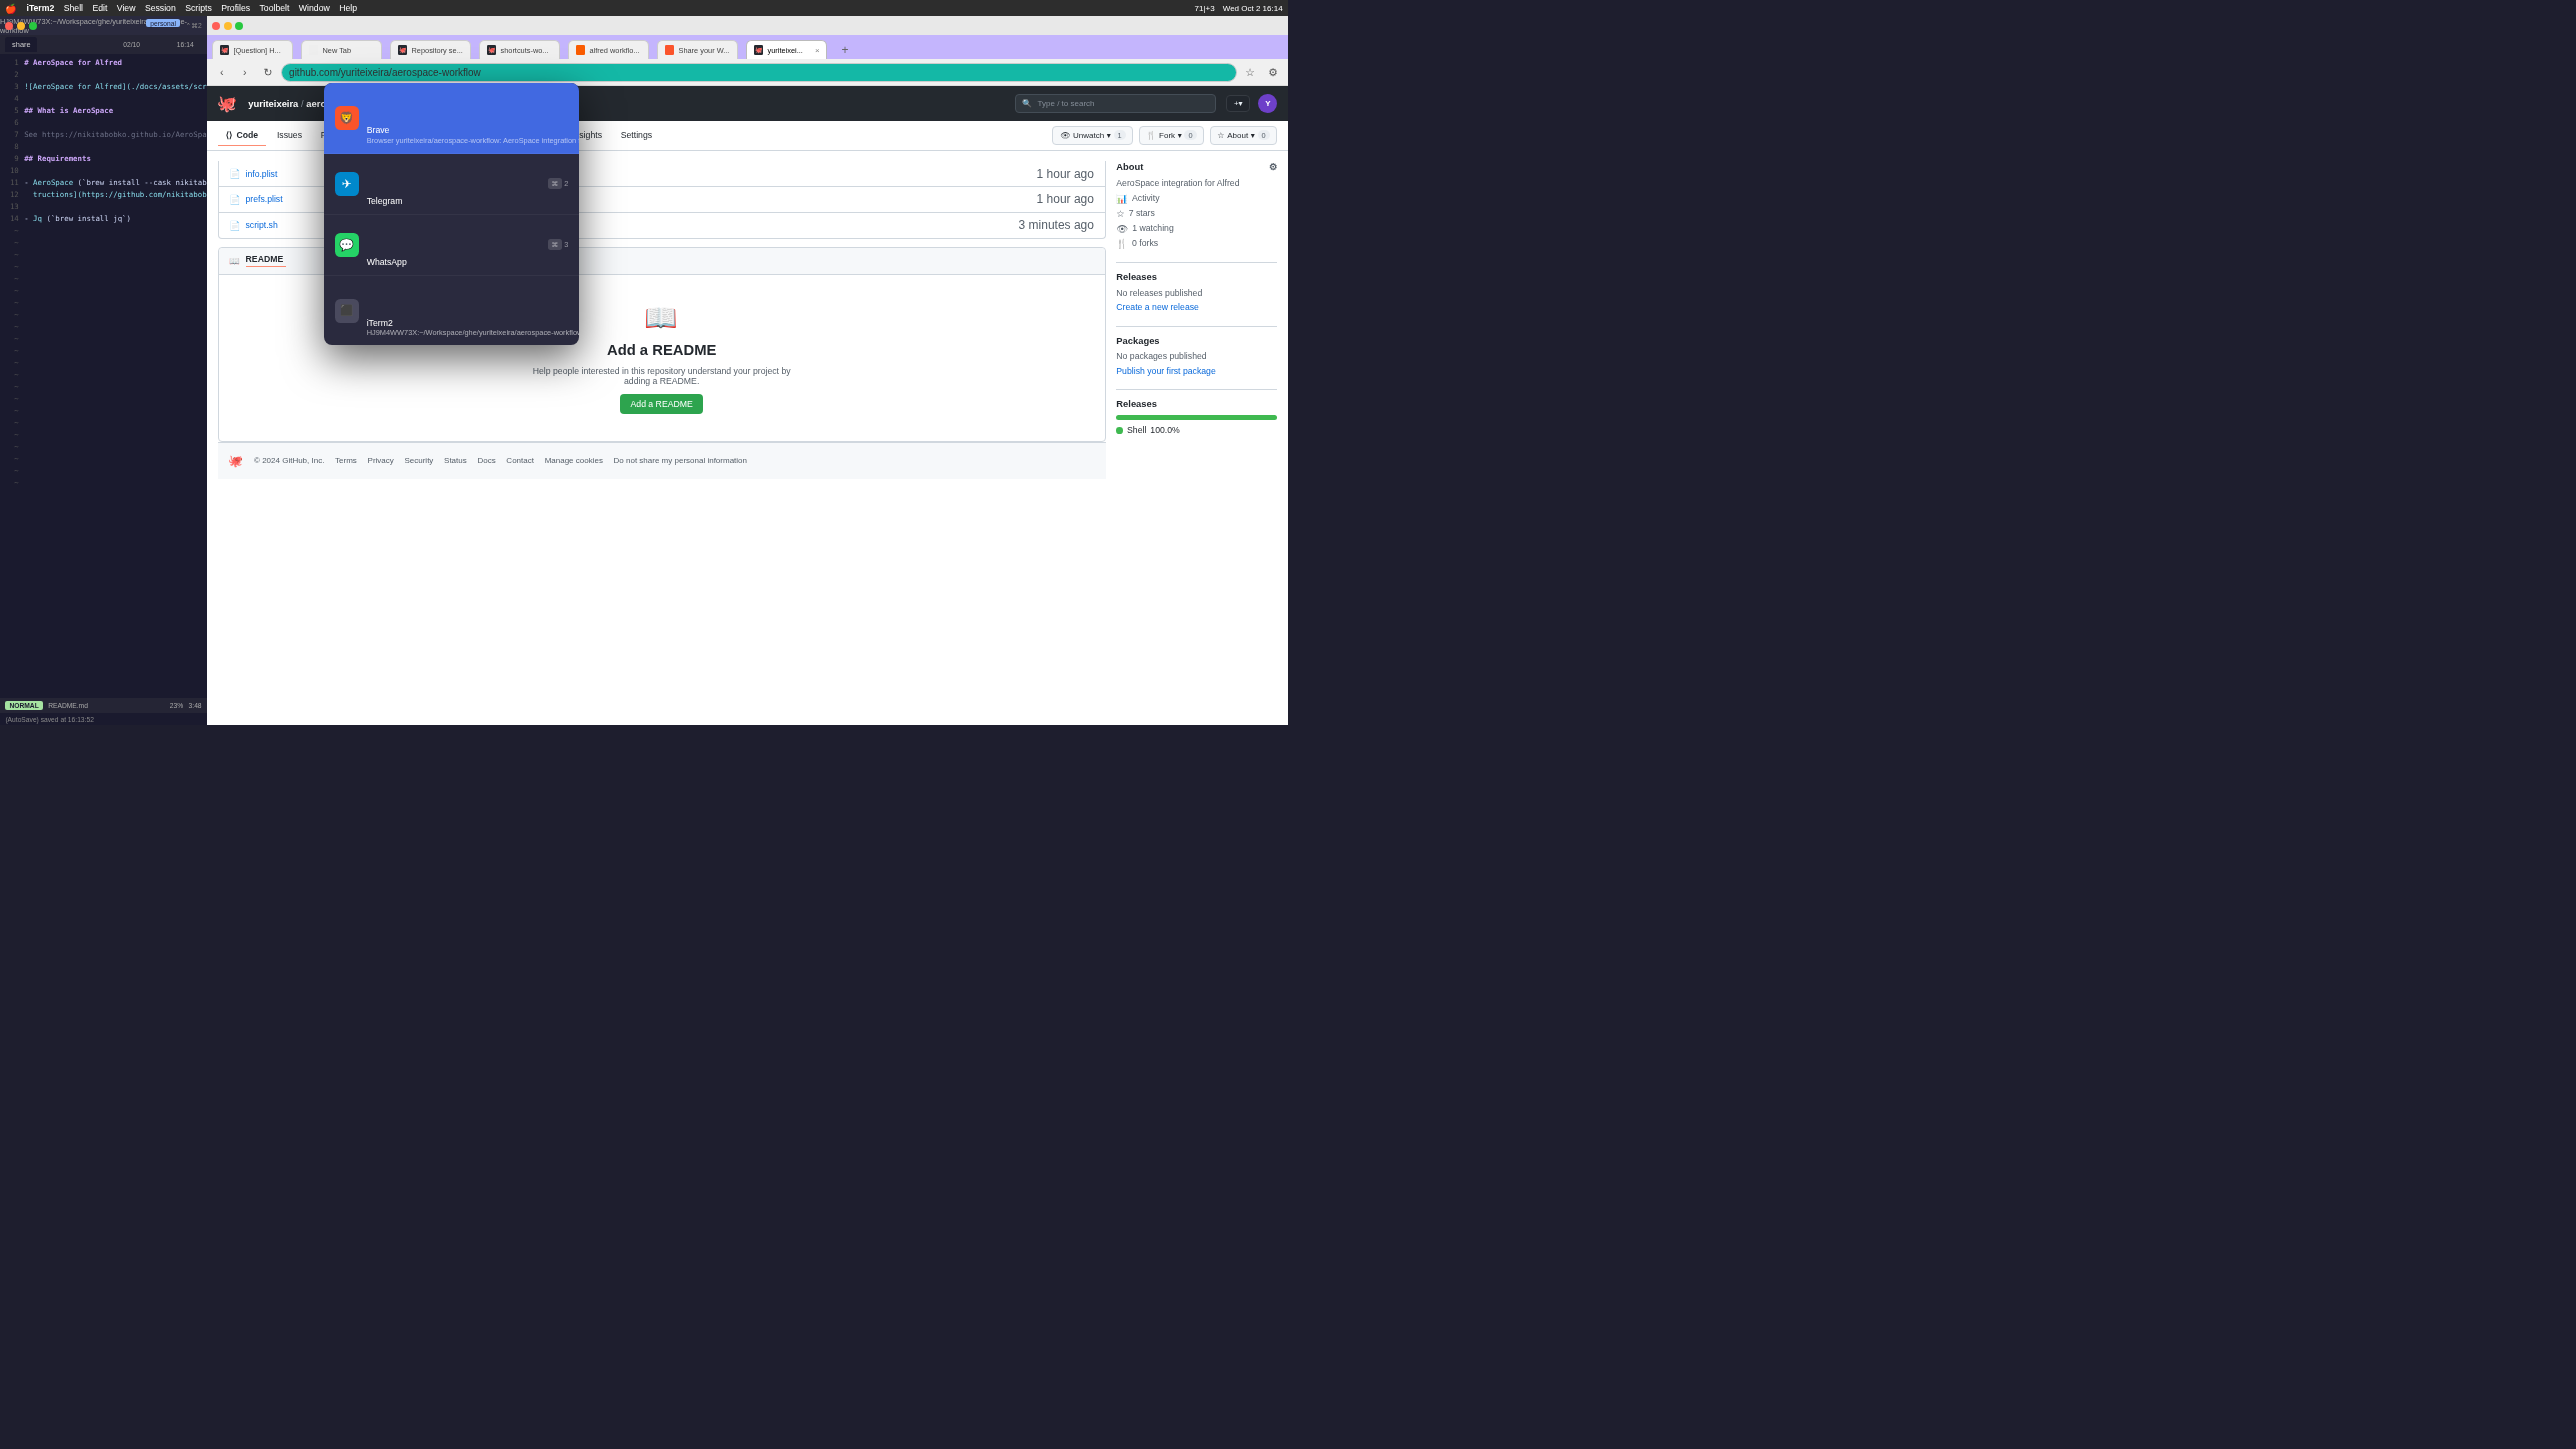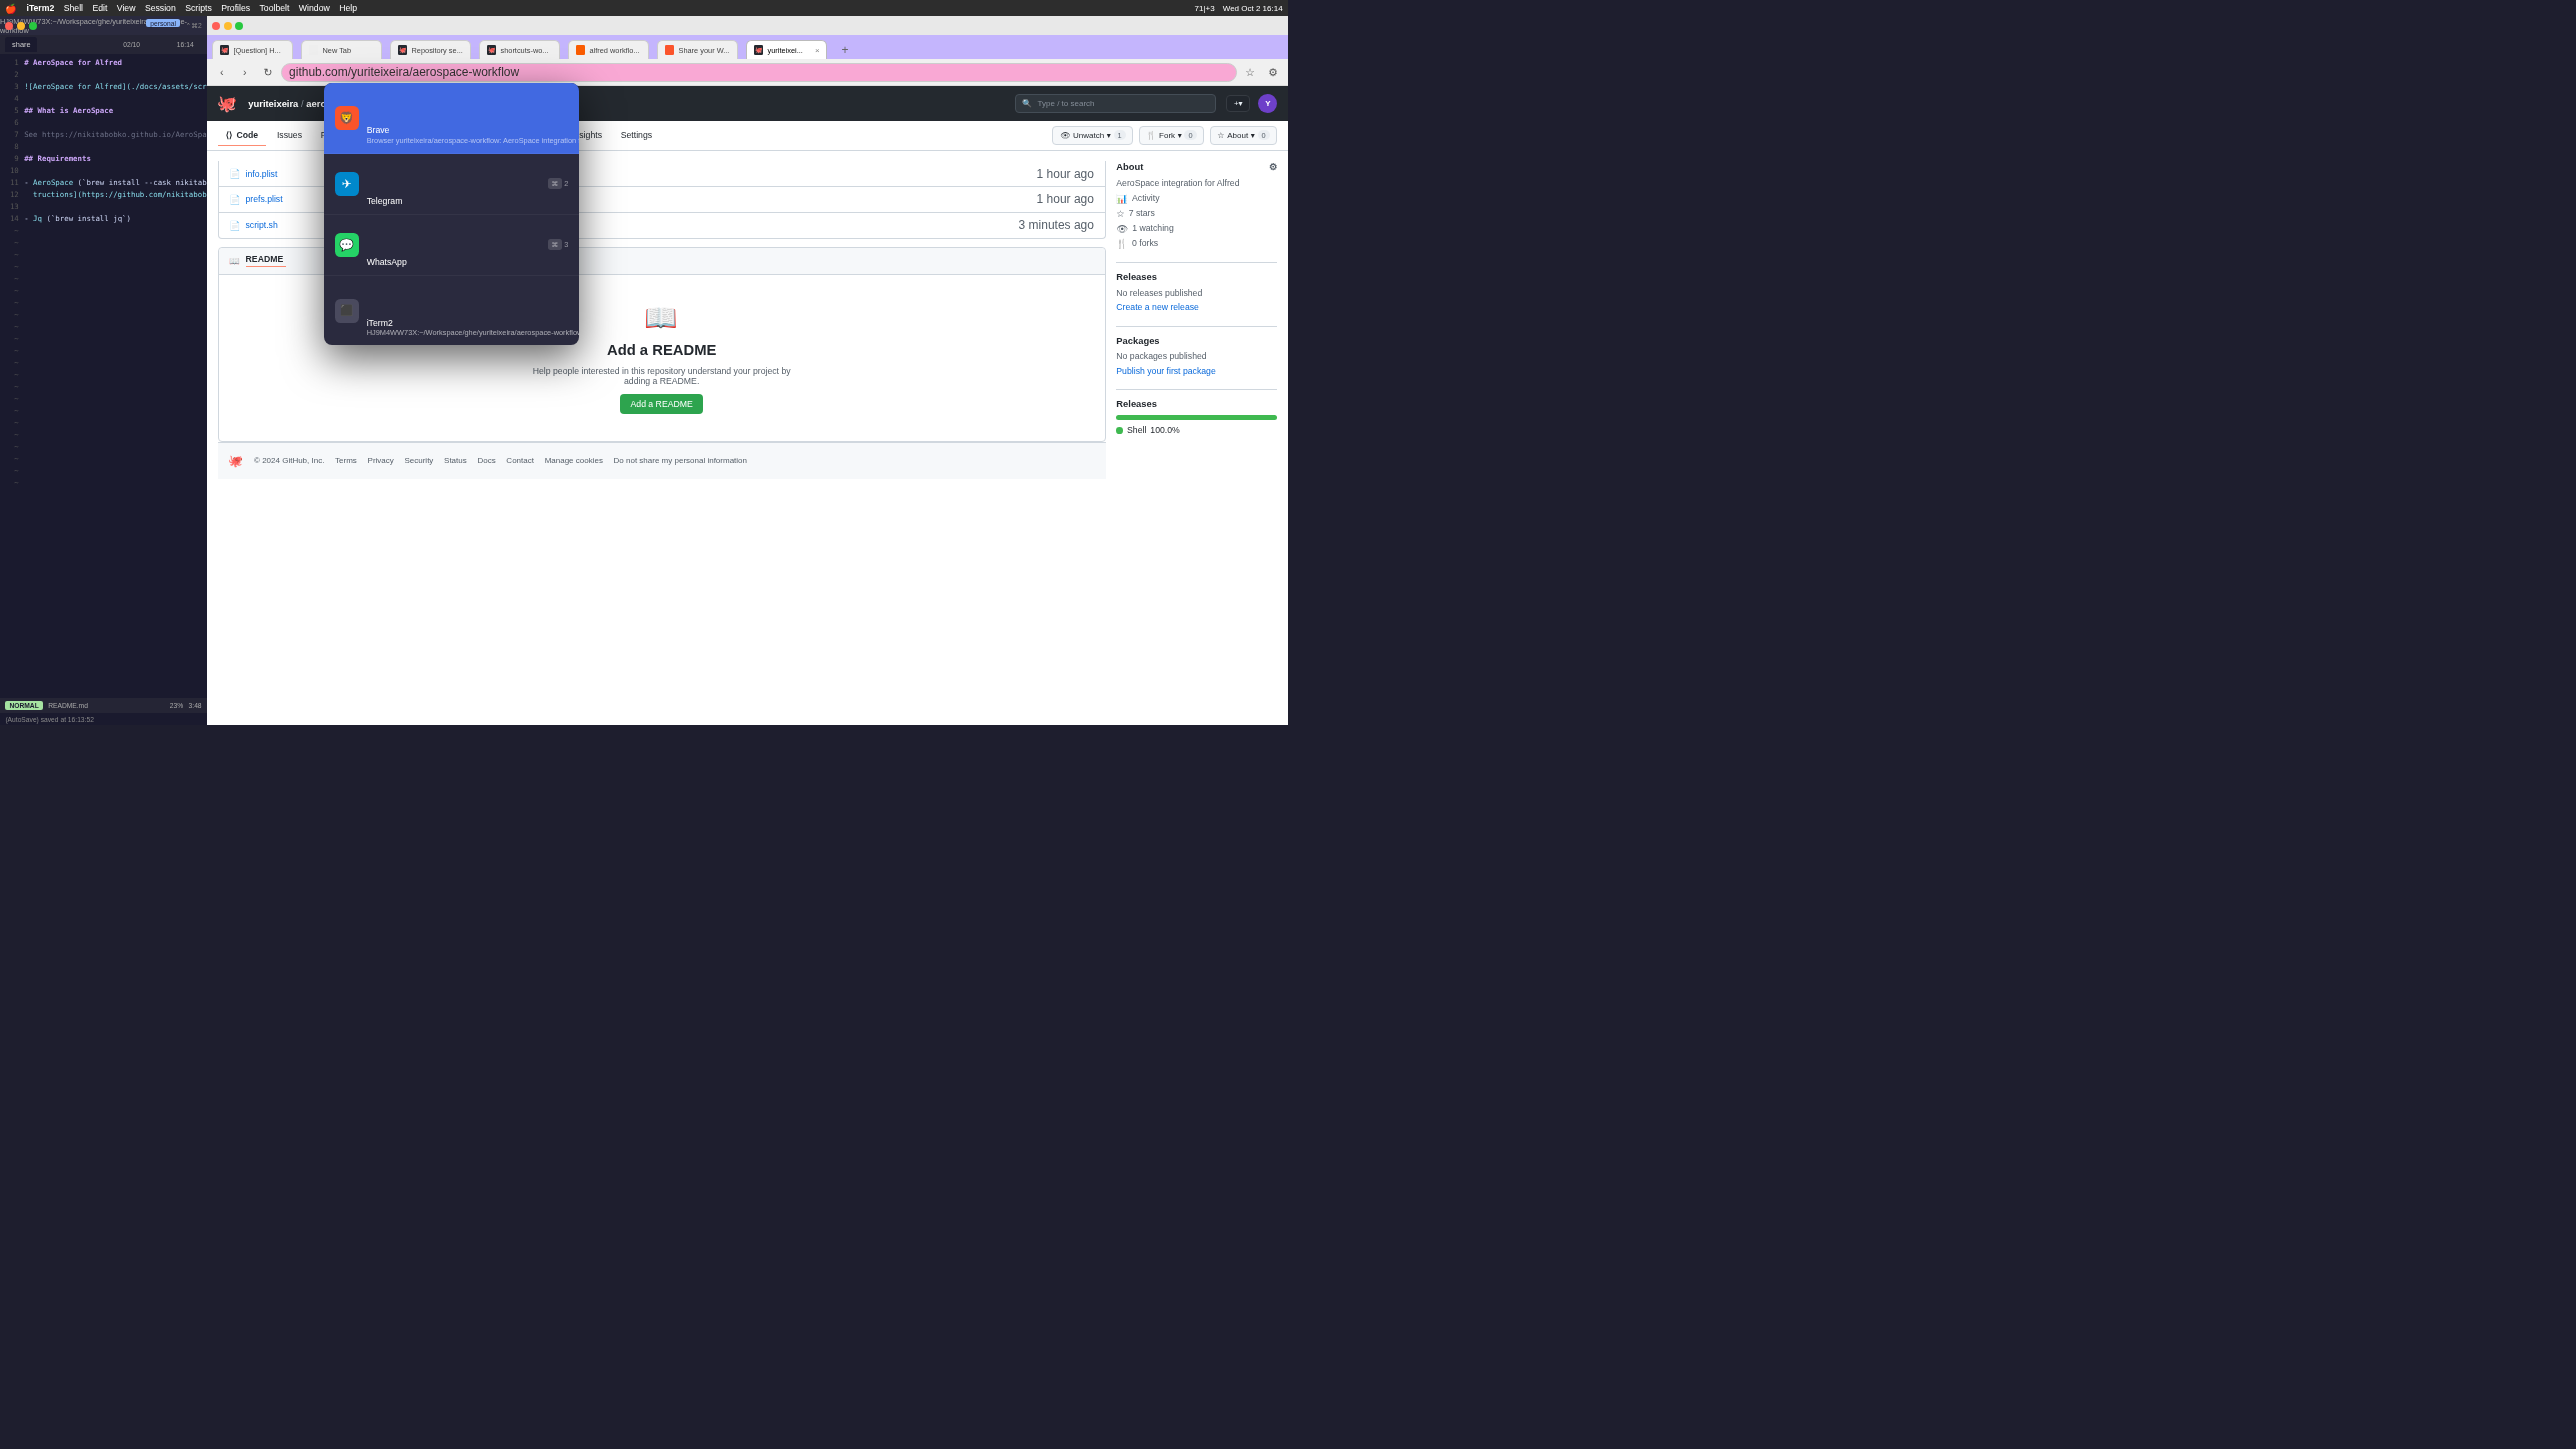--- a/index.html
+++ b/index.html
@@ -238,27 +238,27 @@
       font-size: 10.7px;
       color: #555;
       border-radius: 50%;
       display: flex;
       align-items: center;
       justify-content: center;
     }
     .url-bar {
       flex: 1;
       height: 19px;
-      background: #f9a8d4;
+      background: #14b8a6;
       border: 0.7px solid #ccc;
       border-radius: 9.4px;
       display: flex;
       align-items: center;
       padding: 0 6.7px;
-      font-size: 12px;
+      font-size: 10px;
       color: #333;
       gap: 4px;
     }
 
     
     .github-content {
       flex: 1;
       overflow-y: auto;
       background: #fff;
       display: flex;

